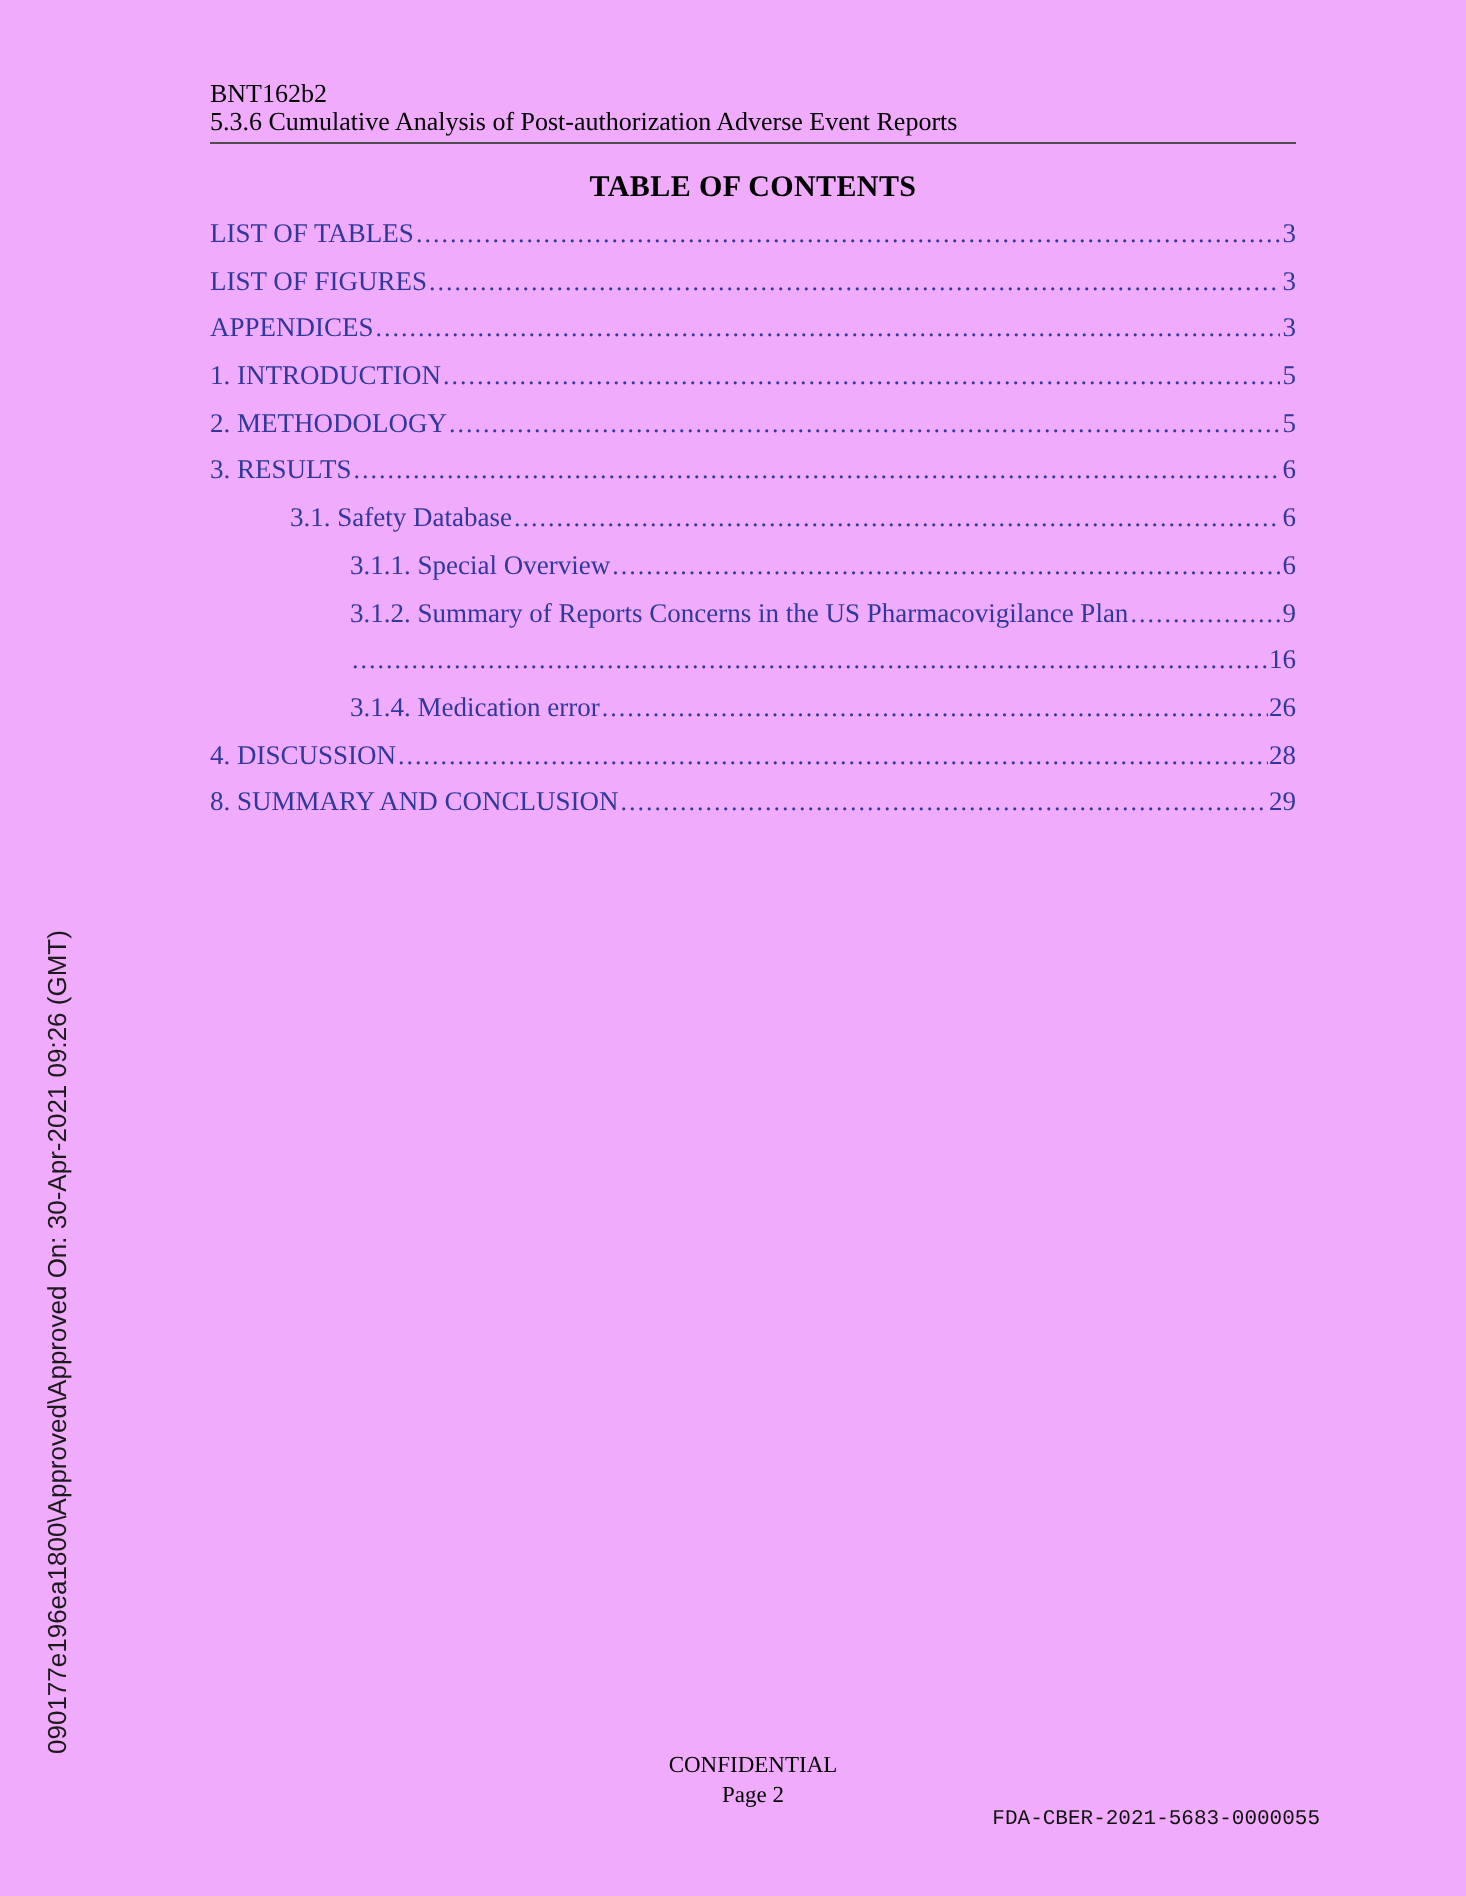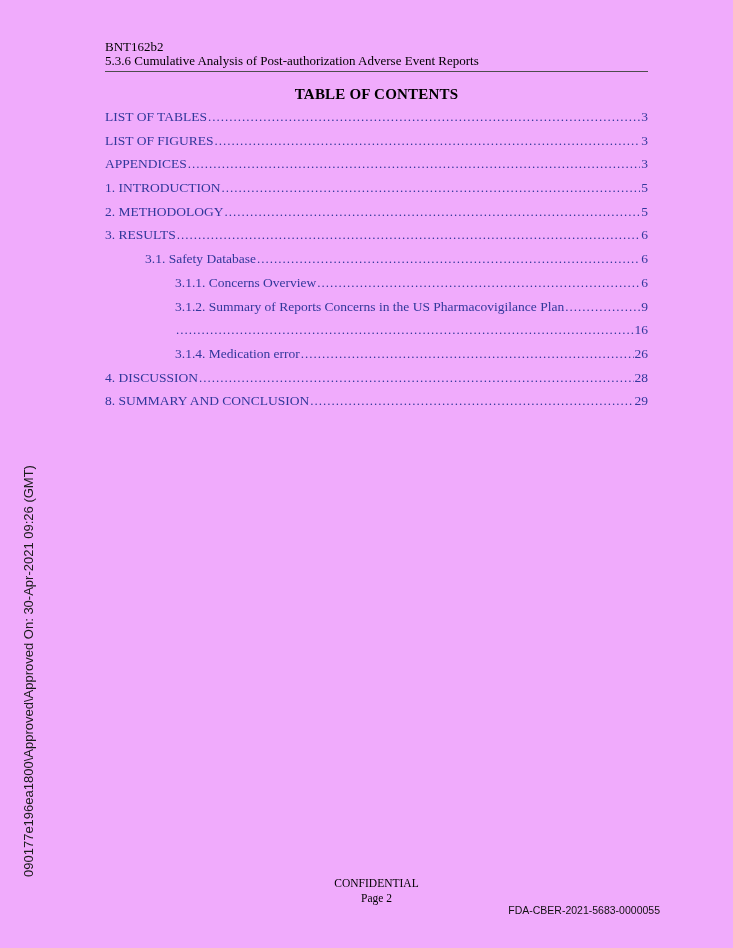--- a/index.html
+++ b/index.html
@@ -83,21 +83,21 @@
     top: 876px;
     width: 543px;
     text-align: center;
     font-size: 11.5px;
     line-height: 15px;
   }
   .doc-number {
     position: absolute;
     right: 73px;
     top: 904px;
-    font-family: Liberation Sans, sans-serif;
+    font-family: Liberation Mono, monospace;
     font-size: 10.5px;
     color: #111;
   }
 </style>
 </head>
 <body>
 
 <div class="page">
 
   <div class="doc-header">
@@ -137,21 +137,21 @@
         <span class="toc-label">3. RESULTS</span>
         <span class="toc-dots"></span>
         <span class="toc-page">6</span>
       </div>
       <div class="toc-row indent-1">
         <span class="toc-label">3.1. Safety Database</span>
         <span class="toc-dots"></span>
         <span class="toc-page">6</span>
       </div>
       <div class="toc-row indent-2">
-        <span class="toc-label">3.1.1. Concerns Overview</span>
+        <span class="toc-label">3.1.1. Special Overview</span>
         <span class="toc-dots"></span>
         <span class="toc-page">6</span>
       </div>
       <div class="toc-row indent-2">
         <span class="toc-label">3.1.2. Summary of Reports Concerns in the US Pharmacovigilance Plan</span>
         <span class="toc-dots"></span>
         <span class="toc-page">9</span>
       </div>
       <div class="toc-row indent-2">
         <span class="toc-dots"></span>

